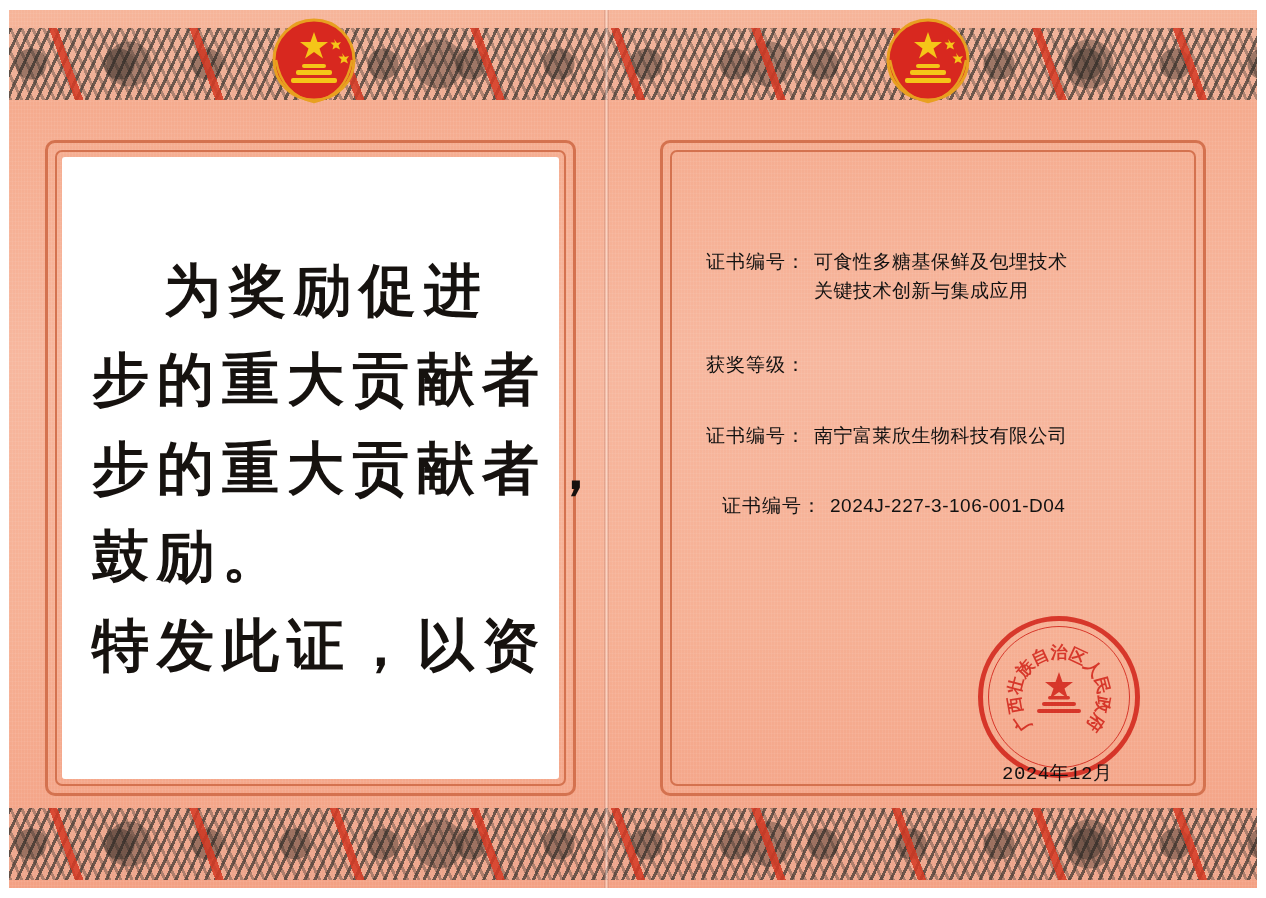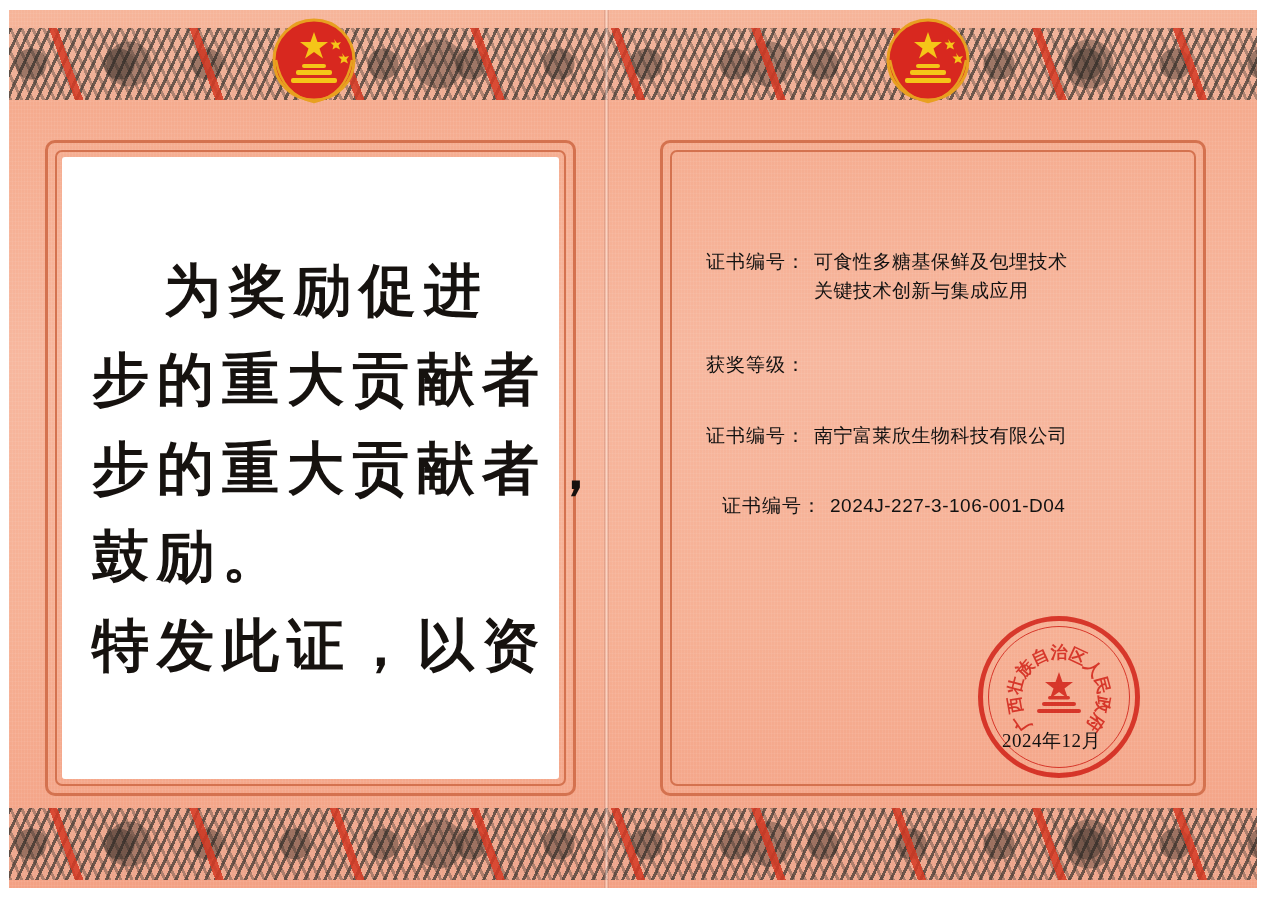--- a/index.html
+++ b/index.html
@@ -257,22 +257,22 @@
     font-family: "DejaVu Serif", serif;
     font-size: 17px;
     color: #d8281f;
     font-weight: 700;
     transform-origin: 0 0;
   }
 
   .seal-date {
     position: absolute;
     left: 1002px;
-    top: 728px;
-    font-family: Liberation Serif, serif;
+    top: 760px;
+    font-family: Liberation Mono, monospace;
     font-size: 19px;
     color: #111111;
     letter-spacing: 0.5px;
   }
 </style>
 </head>
 <body>
 
 <div class="page">
   <div class="cert">

